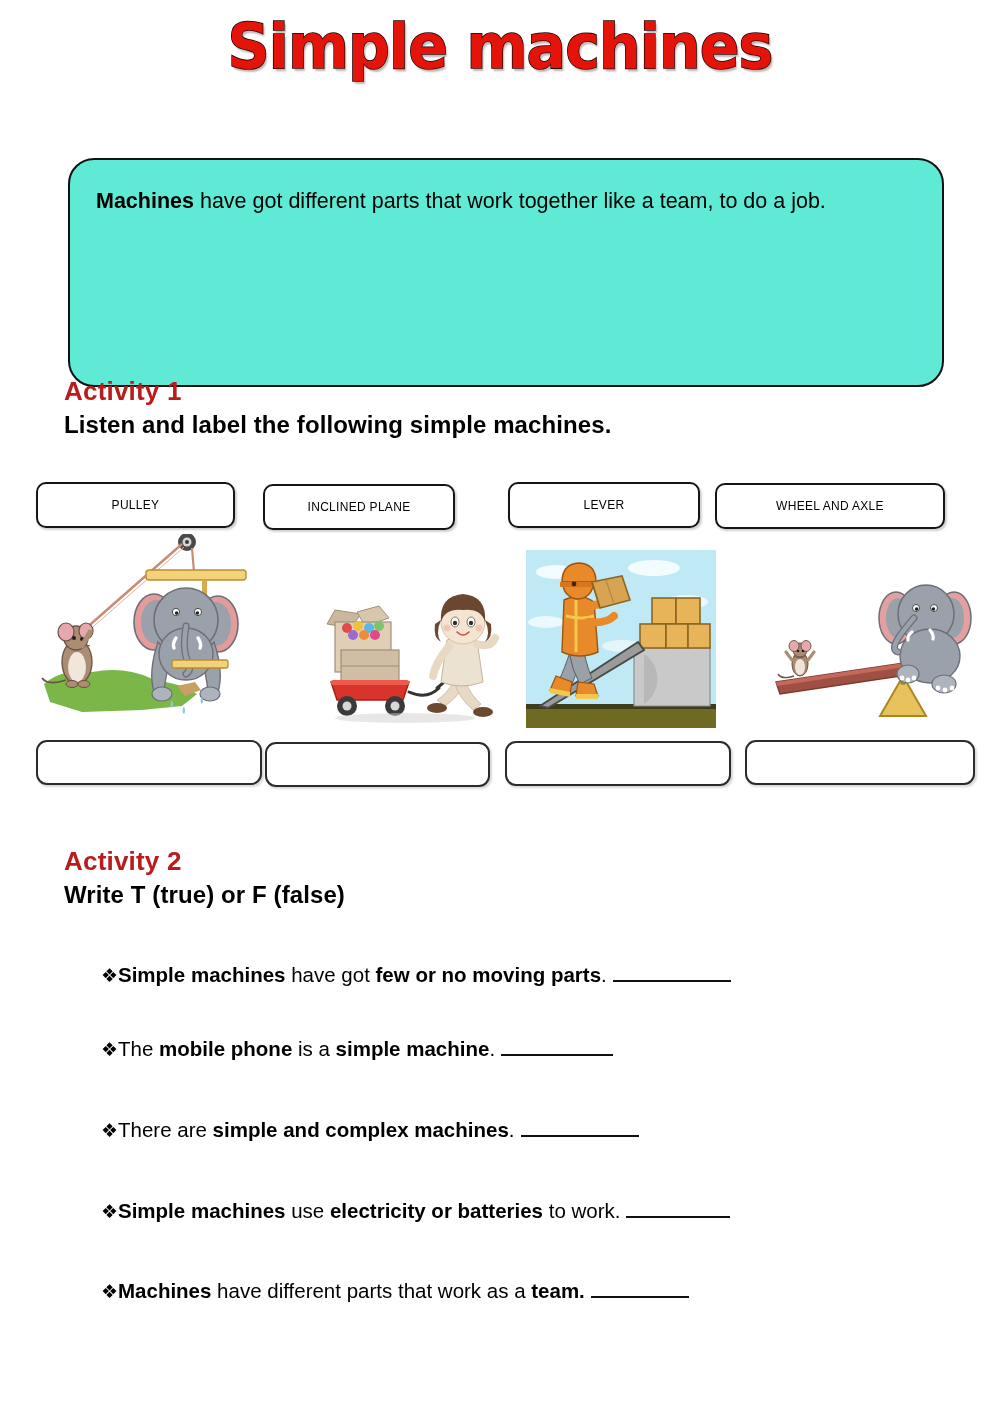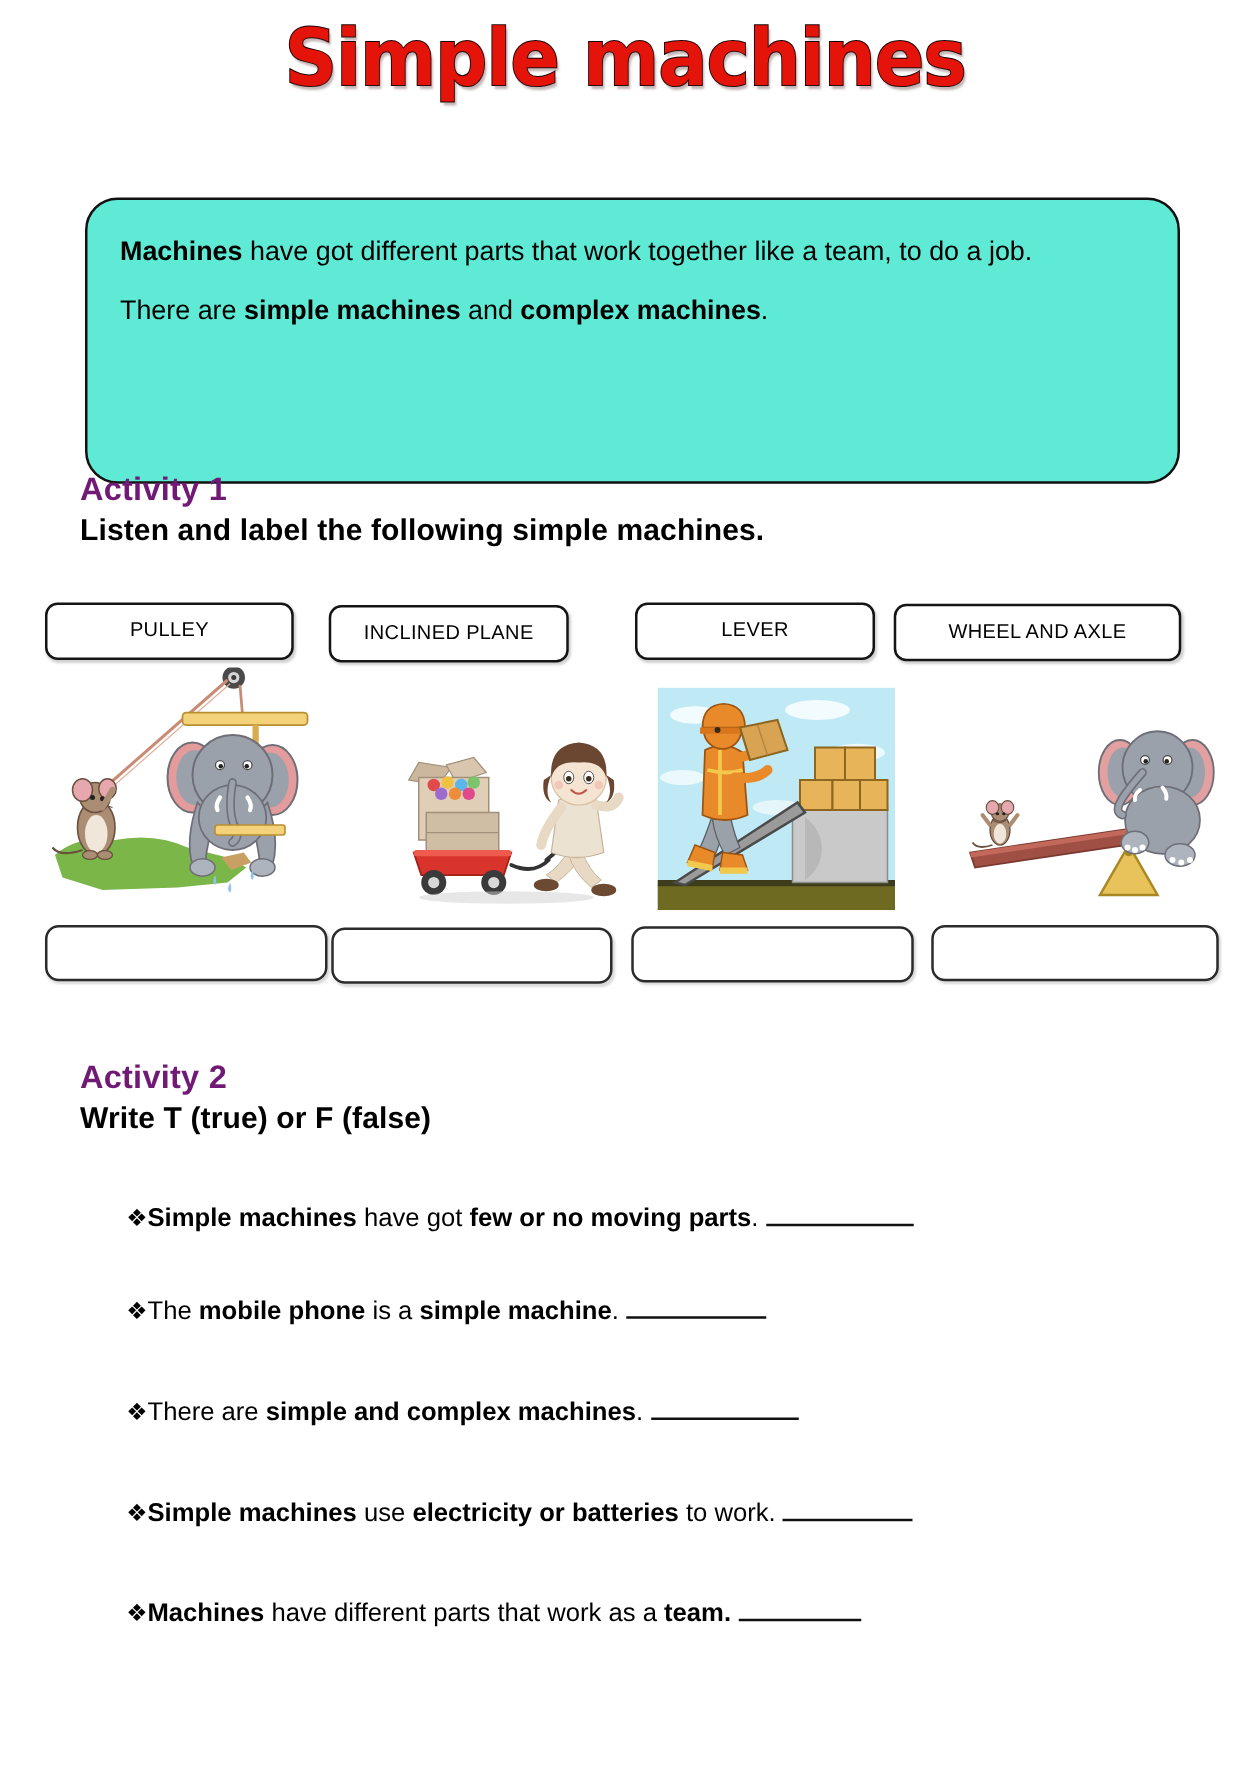--- a/index.html
+++ b/index.html
@@ -51,21 +51,21 @@
     margin: 0 0 16px 0;
   }
   .info-p:last-child { margin-bottom: 0; }
   .b { font-weight: 700; }
   .u { text-decoration: underline; text-underline-offset: 2px; }
 
   
   .activity-label {
     font-size: 26px;
     font-weight: 700;
-    color: #701a75;
+    color: #b91c1c;
     letter-spacing: 0.2px;
   }
   .activity-sub {
     font-size: 24px;
     font-weight: 700;
     color: #000000;
     letter-spacing: 0.1px;
   }
   #activity1-block { position: absolute; left: 64px; top: 376px; }
   #activity1-block .activity-sub { margin-top: 4px; text-align: center; }
@@ -74,21 +74,21 @@
 
   
   .wbox {
     position: absolute;
     border: 2px solid #151515;
     border-radius: 10px;
     background: #ffffff;
     display: flex;
     align-items: center;
     justify-content: center;
-    font-size: 16px;
+    font-size: 12px;
     letter-spacing: 0.3px;
     color: #000000;
     box-shadow: 1.5px 2px 2px rgba(120,120,120,0.35);
   }
   .abox {
     position: absolute;
     border: 2px solid #2b2b2b;
     border-radius: 11px;
     background: #ffffff;
     box-shadow: 1.5px 2px 2px rgba(130,130,130,0.3);
@@ -123,23 +123,20 @@
 </head>
 <body>
 
 <div class="title-wrap">
   <span class="title">Simple machines</span>
 </div>
 
 <div class="info-box">
   <p class="info-p">
     <span class="b">Machines</span><span> have got different parts that work together like a team, to do a job.</span>
-  </p>
-  <p class="info-p">
-    <span>There are </span><span class="b">simple machines</span><span> and </span><span class="b">complex machines</span><span>.</span>
   </p>
 </div>
 
 <div id="activity1-block">
   <div class="activity-label">Activity 1</div>
   <div class="activity-sub">Listen and label the following simple machines.</div>
 </div>
 
 <div class="wbox" style="left:36px; top:482px; width:199px; height:46px;">
   <span>PULLEY</span>

